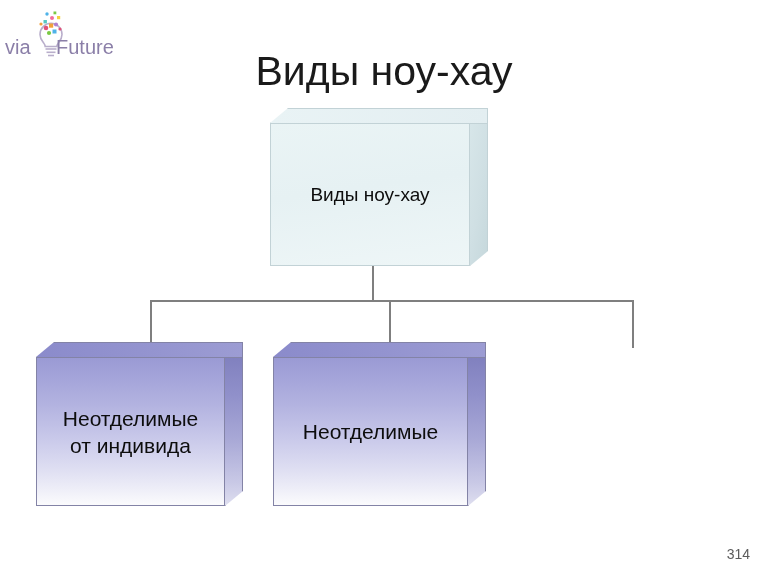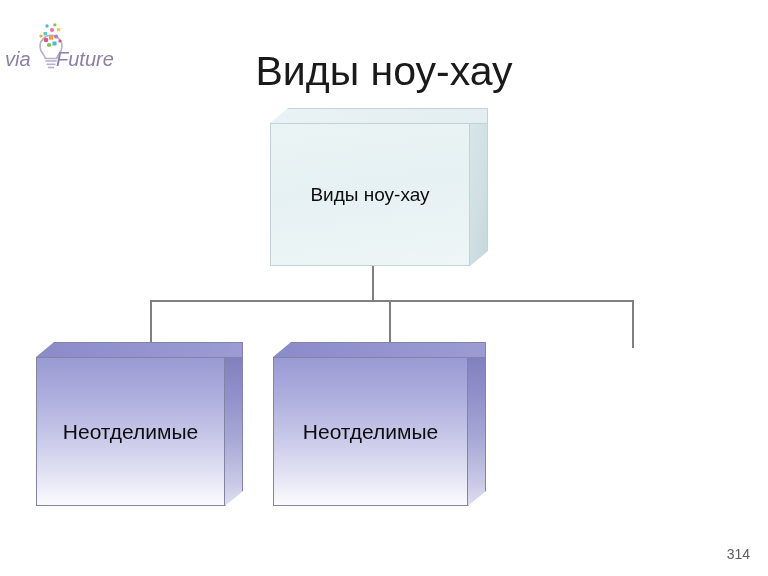--- a/index.html
+++ b/index.html
@@ -17,24 +17,23 @@
     width: 768px;
     height: 576px;
     background: #ffffff;
     overflow: hidden;
   }
 
   
   #logo {
     position: absolute;
     left: 4px;
-    top: 20px;
+    top: 8px;
     width: 112px;
     height: 54px;
-    font-style: italic;
   }
   #logo svg { display: block; }
 
   
   #title {
     position: absolute;
     left: 0;
     top: 46px;
     width: 768px;
     text-align: center;
@@ -198,20 +197,21 @@
     <div class="side"></div>
     <div class="face">Виды ноу-хау</div>
   </div>
 
   <div id="leaf-1" class="box3d leaf">
     <div class="top"></div>
     <div class="side"></div>
     <div class="face">
       <span>
         <span>Неотделимые</span><br>
+        <span>от индивида</span>
       </span>
     </div>
   </div>
 
   <div id="leaf-2" class="box3d leaf">
     <div class="top"></div>
     <div class="side"></div>
     <div class="face">
       <span>
         <span>Неотделимые</span><br>

